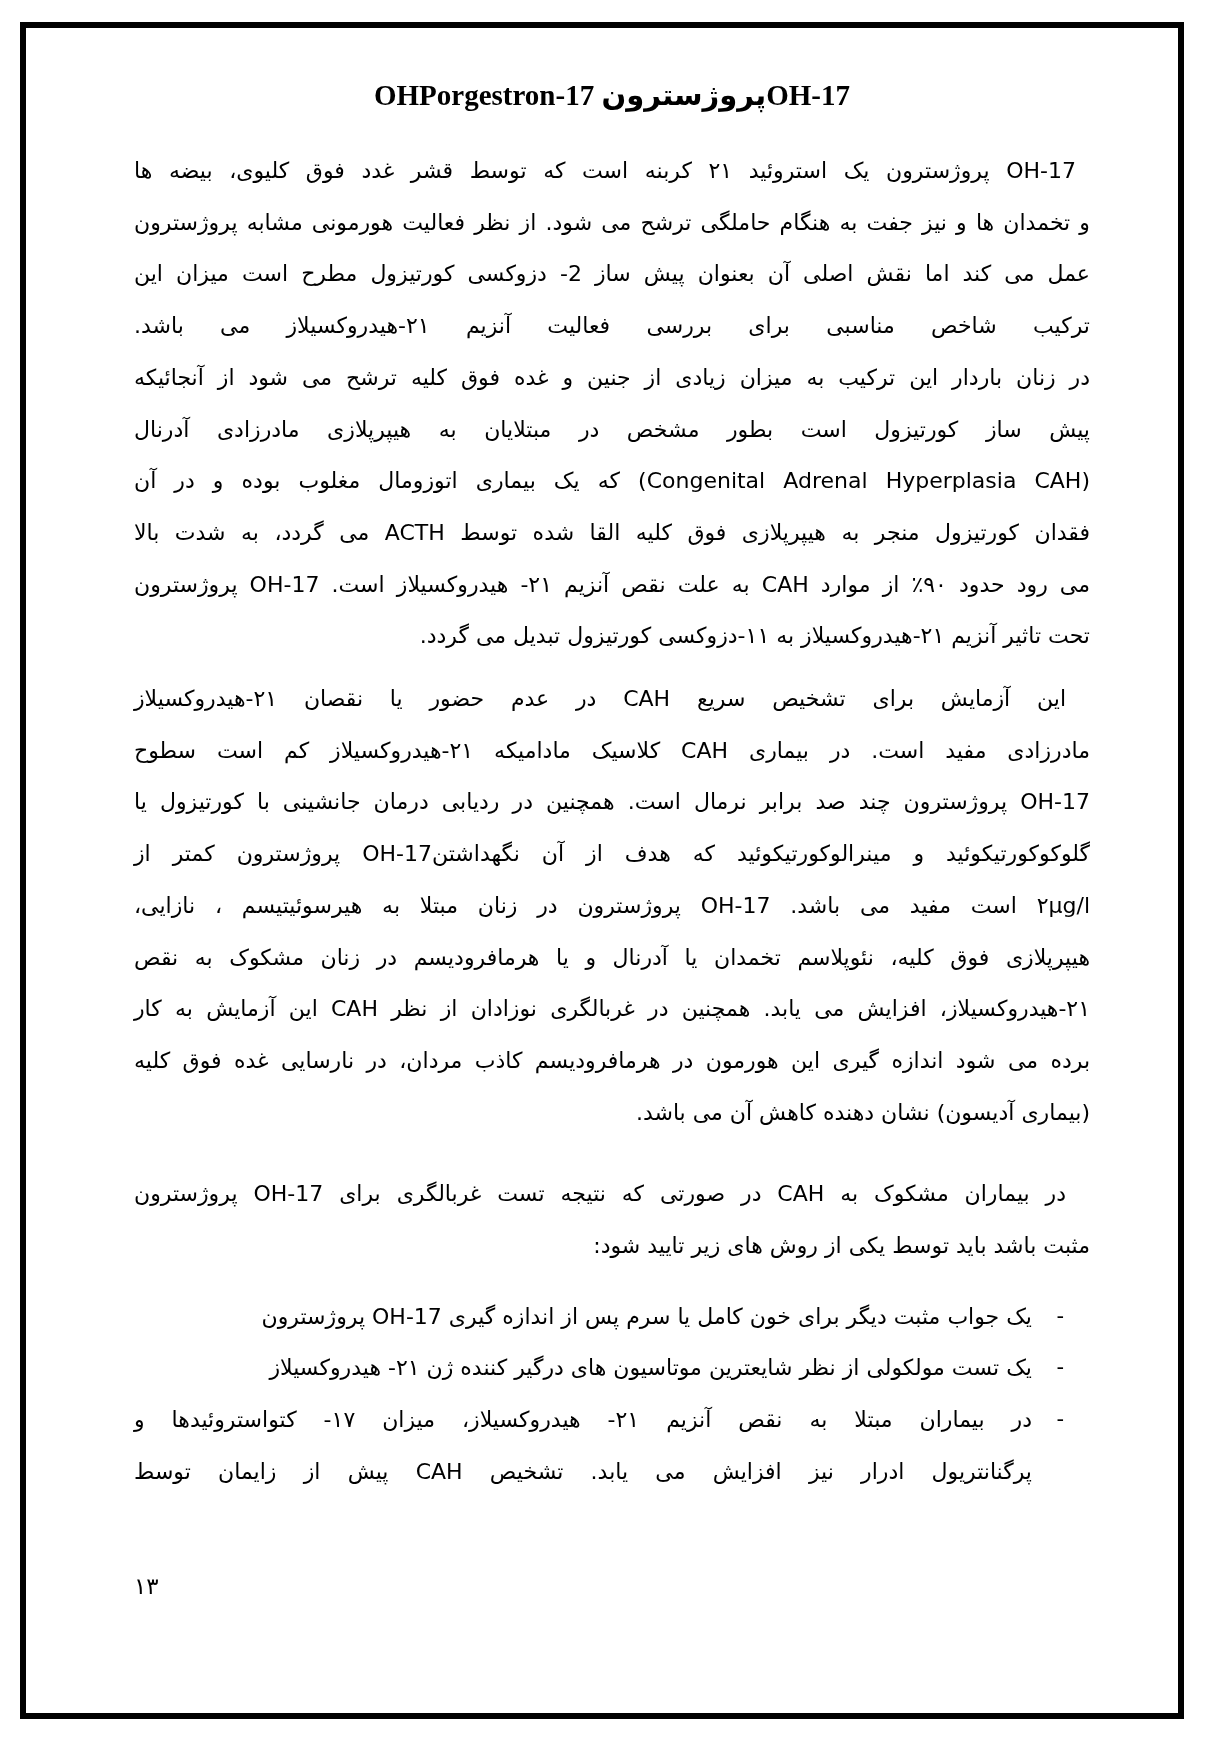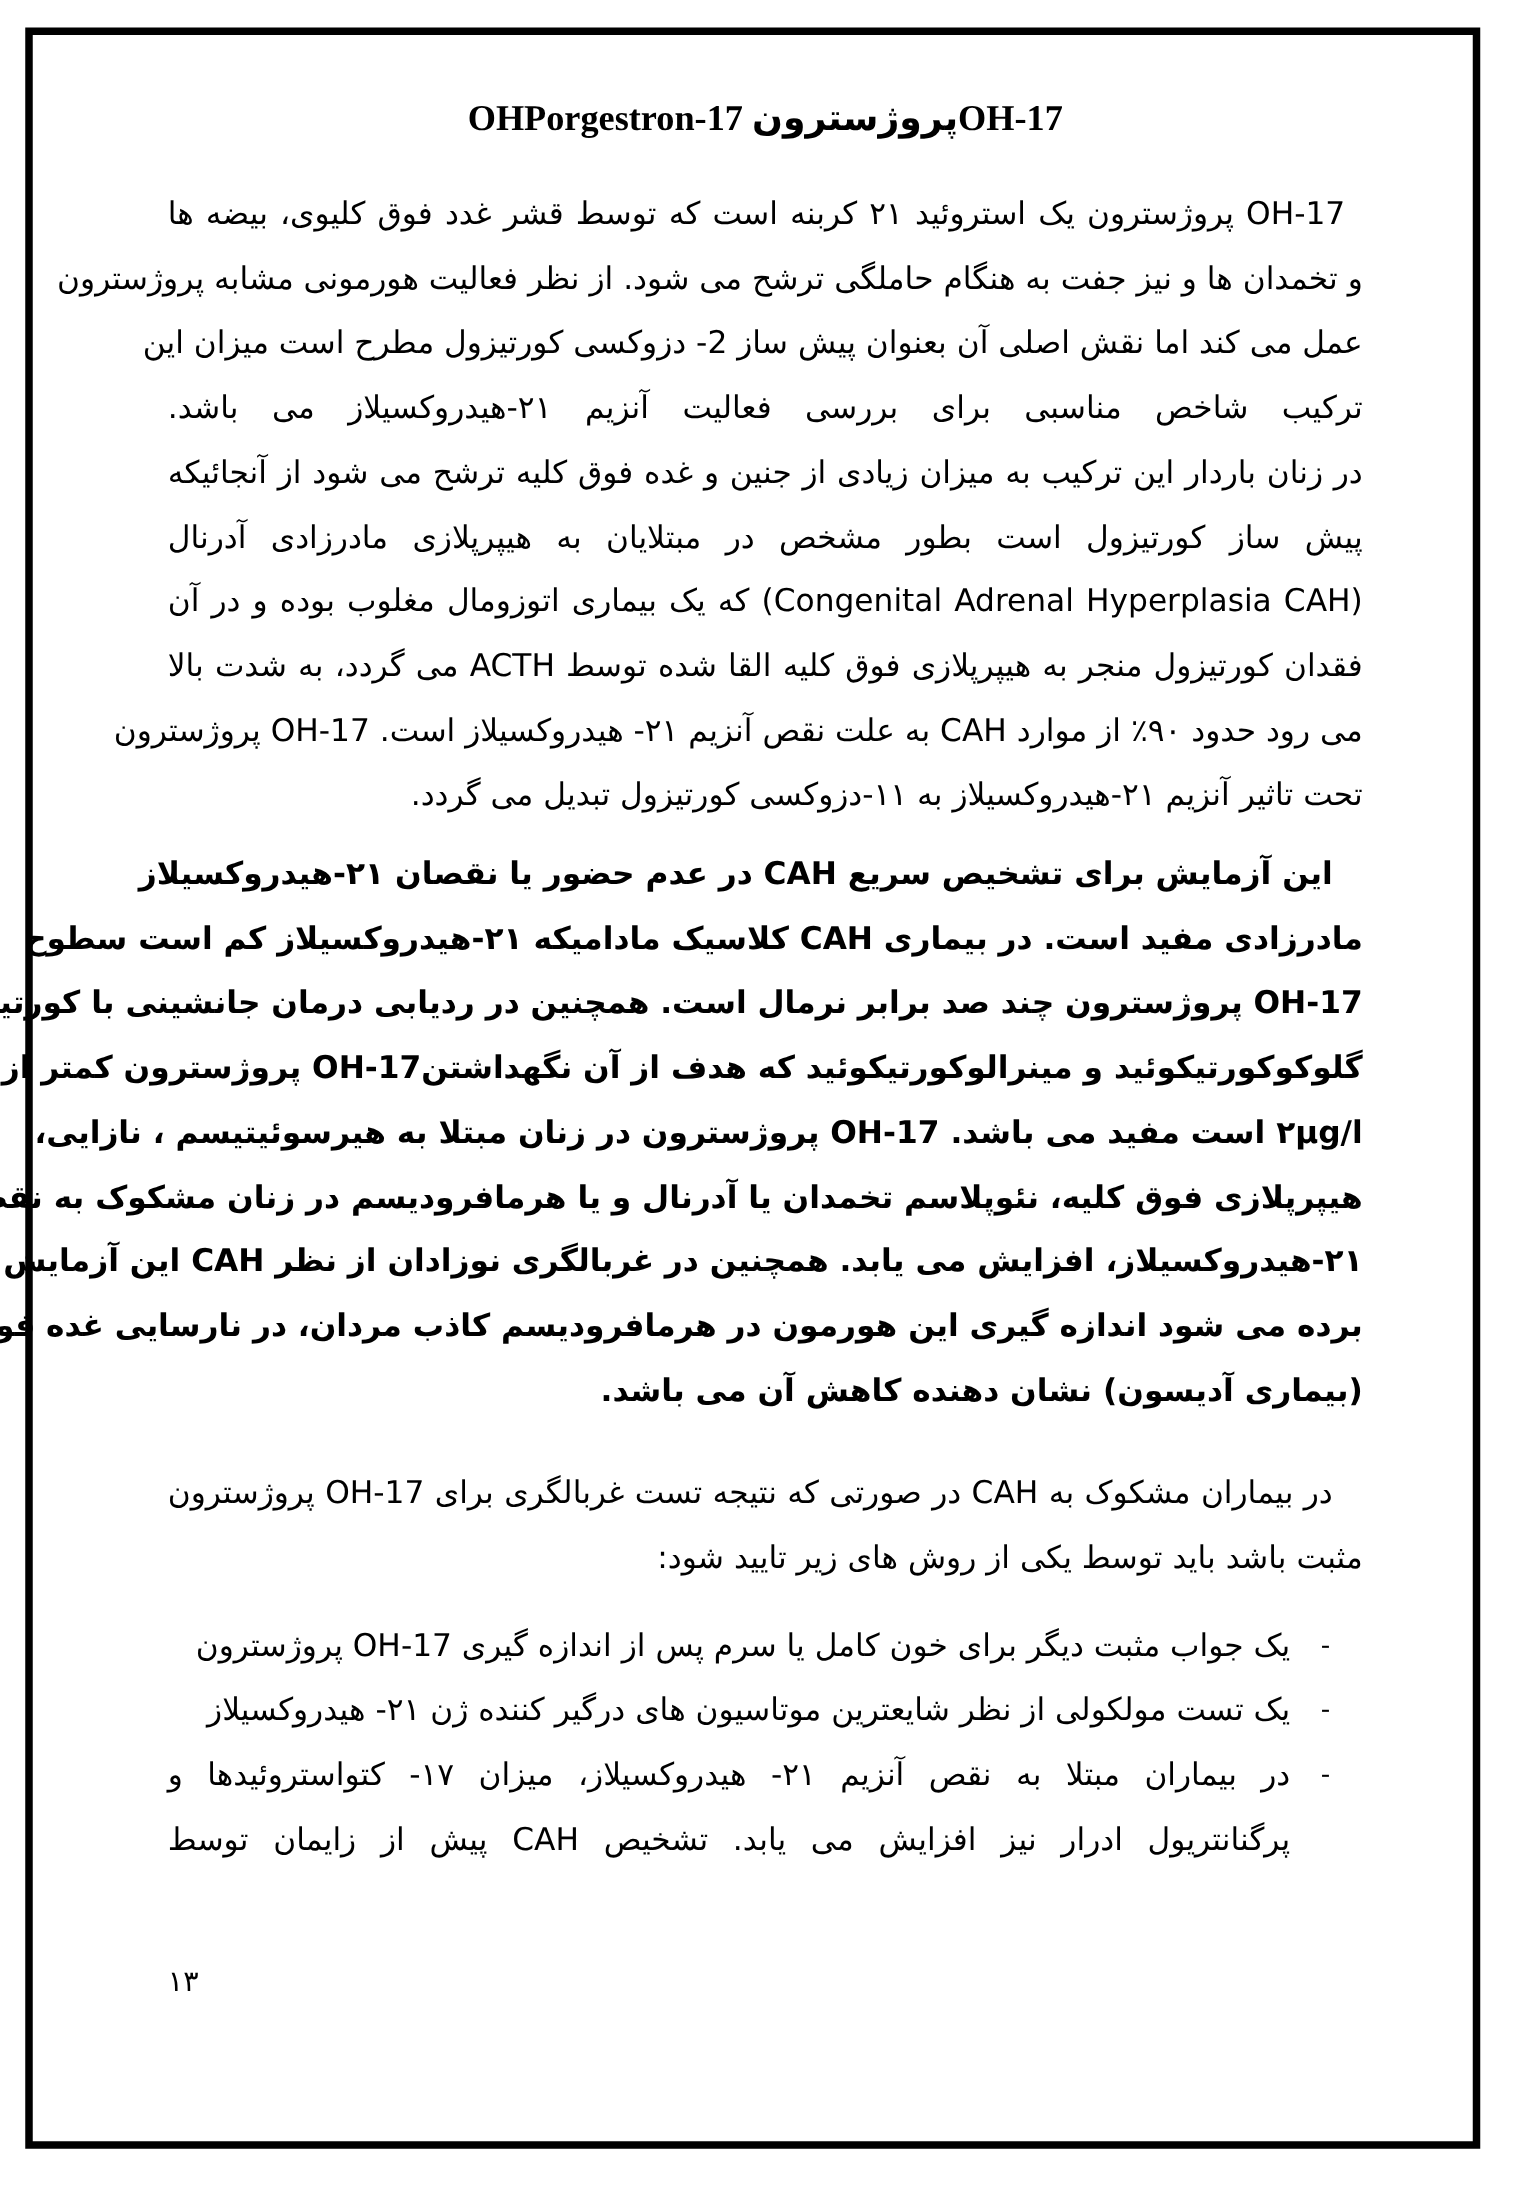--- a/index.html
+++ b/index.html
@@ -15,24 +15,24 @@
     position:absolute;right:134px;top:0;width:956px;direction:rtl;
   }
   .title{
     padding-top:72px;height:46px;line-height:46px;text-align:center;
     font-weight:bold;font-size:29px;
     font-family:"Liberation Serif","DejaVu Serif","DejaVu Sans",serif;
     white-space:nowrap;
   }
   .para{margin:0;}
   .para-0{margin-top:27px;}
-  .para-1{margin-top:11px;font-weight:bold;}
+  .para-1{margin-top:11px;}
   .para-2{margin-top:30px;}
   .line{
-    line-height:51.7px;font-size:25px;white-space:nowrap;direction:rtl;
+    line-height:51.7px;font-size:22px;white-space:nowrap;direction:rtl;
   }
   .j{text-align:justify;text-align-last:justify;text-justify:inter-word;}
   .p{text-align:right;}
   .ind{padding-right:24px;}
   .ind1{padding-right:14px;}
   .list{margin-top:19px;}
   .li-row{position:relative;padding-right:58px;}
   .li-row .dash{
     position:absolute;right:26px;top:0;line-height:51.7px;font-size:21px;
   }

